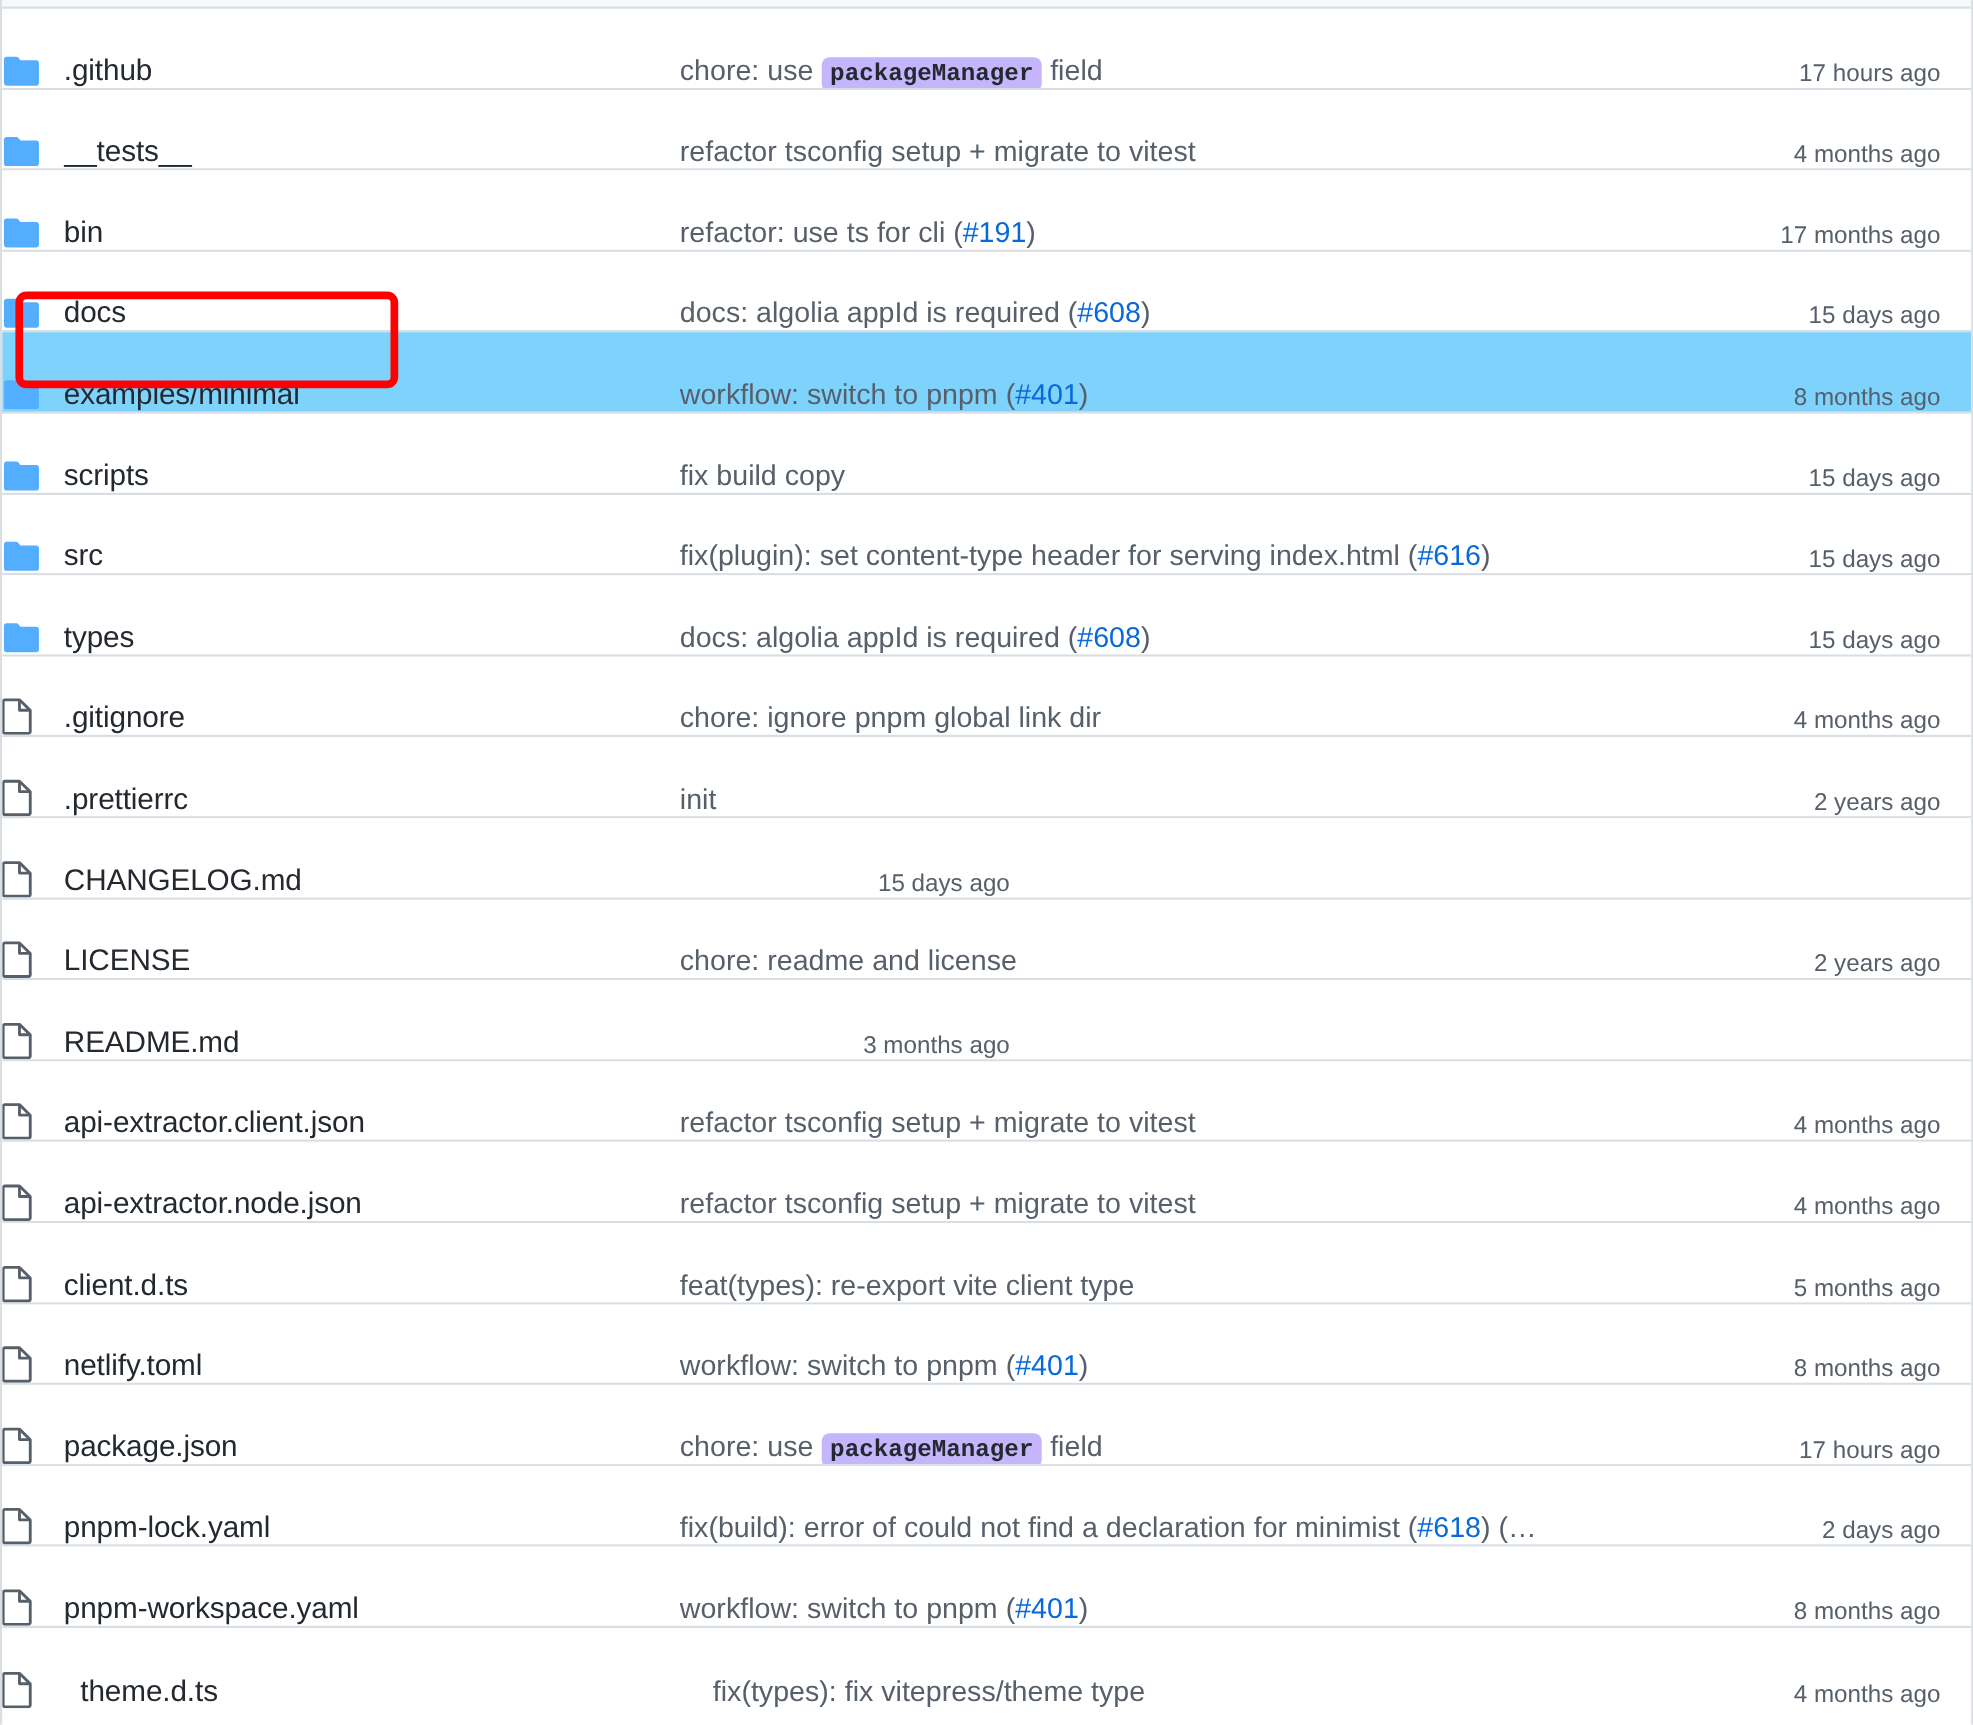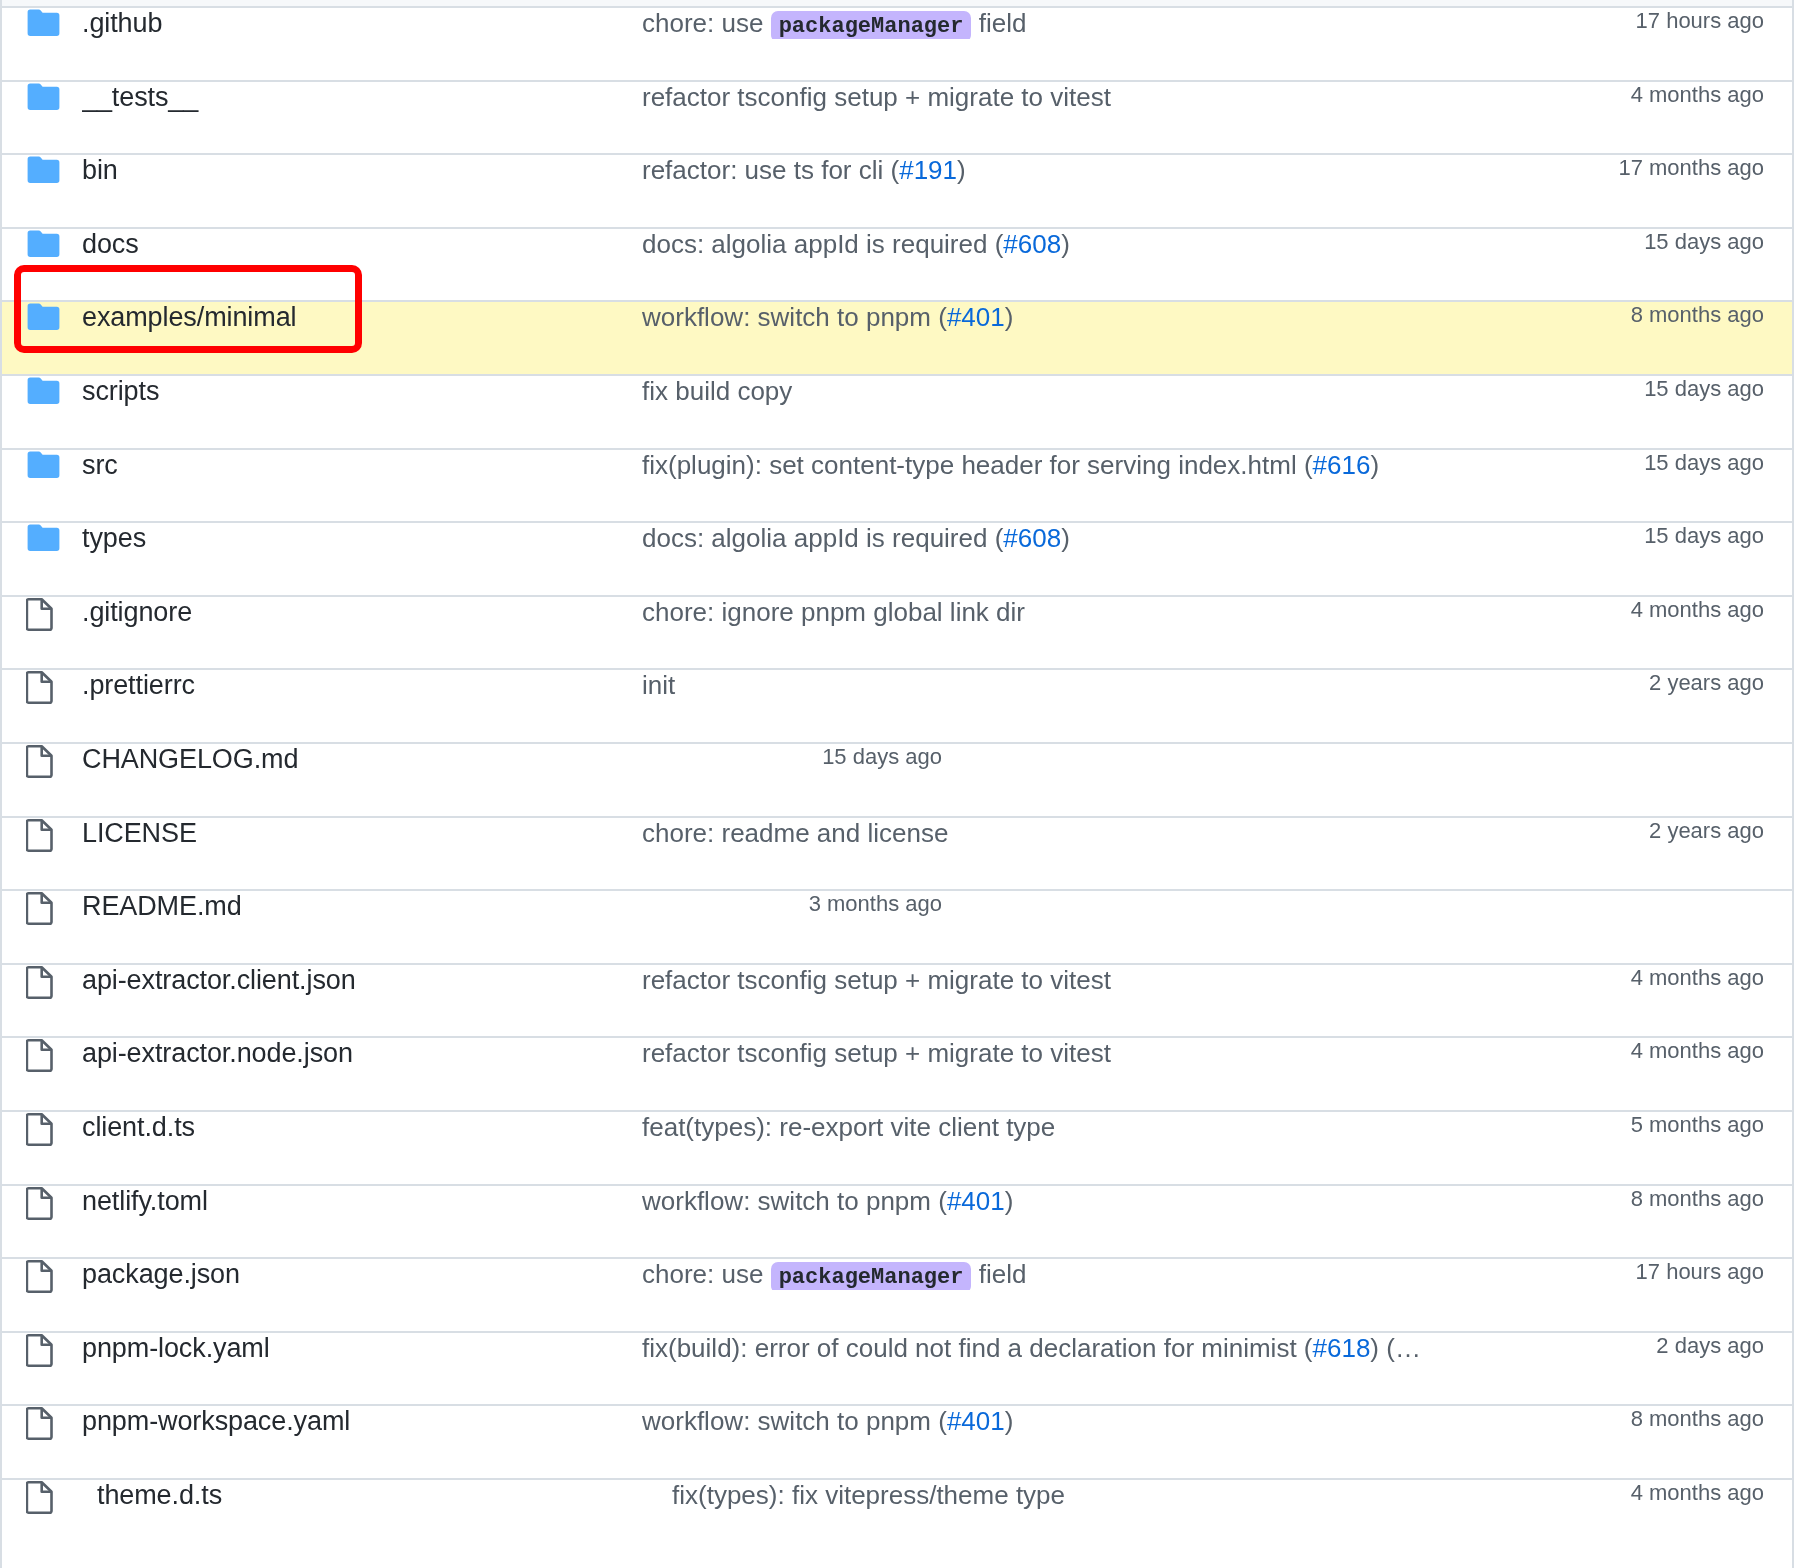--- a/index.html
+++ b/index.html
@@ -24,31 +24,30 @@
 
   
   .table-top-edge {
     height: 8px;
     background: #f6f8fa;
     border-bottom: 2px solid #d8dee4;
   }
 
   .row {
     display: flex;
-    align-items: flex-start;
+    align-items: flex-end;
     height: 73.6px;
     border-bottom: 2px solid #d8dee4;
     background: #ffffff;
-    padding-left: 24px;
     padding-right: 28px;
   }
   .row:last-child { border-bottom: none; gap: 15px; }
 
   .row.is-highlighted {
-    background: #fef9c3;
+    background: #7dd3fc;
   }
 
   .cell-icon {
     flex: 0 0 56px;
     display: flex;
     align-items: center;
     justify-content: flex-start;
   }
 
   .cell-name {

